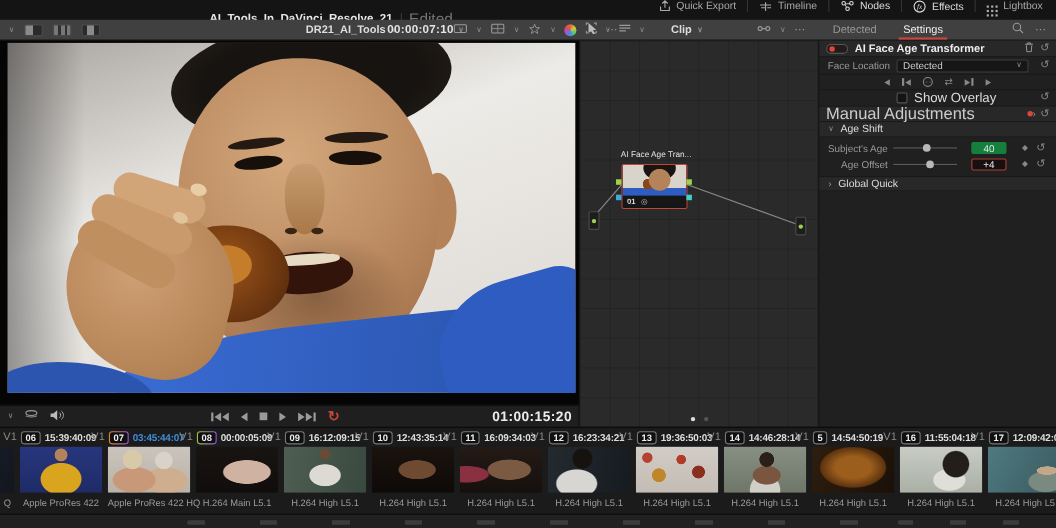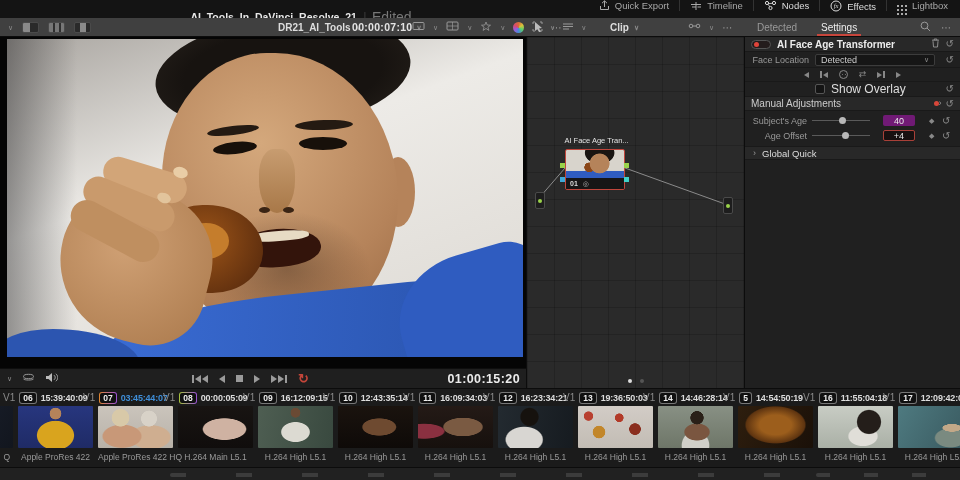--- a/index.html
+++ b/index.html
@@ -149,31 +149,31 @@
   .nav-row .tri.r{border-left-color:#888;border-left-width:5px;border-top-width:3.5px;border-bottom-width:3.5px}
   .nav-row .tri.l{border-right-color:#888;border-right-width:5px;border-top-width:3.5px;border-bottom-width:3.5px}
   .nav-row .bar{height:7px;background:#888}
   .swap{font-size:9px;color:#888;line-height:1}
   .facedet{width:9px;height:9px;border:1px solid #888;border-radius:50%;position:relative}
   .facedet::after{content:'';position:absolute;left:2px;top:2.5px;width:1.5px;height:1.5px;background:#888;box-shadow:3px 0 #888;border-radius:50%}
   .overlay-row{height:15px}
   .checkbox{position:absolute;left:70px;width:10px;height:10px;background:#141414;border:1px solid #555;border-radius:2px}
   .ov-label{position:absolute;left:86px;font-size:12px;color:#ddd}
   .manual-row{height:14px;padding:0 6px}
-  .man-label{font-size:10px;color:#ccc;flex:1}
+  .man-label{font-size:15px;color:#ccc;flex:1}
   .reddot{width:5px;height:5px;border-radius:50%;background:#d8473a}
   .caret-r{font-size:9px;color:#999;line-height:1}
   .sect-row{height:14px;padding:0 8px;gap:6px}
   .sect-label{font-size:9.5px;color:#ddd}
   .slider-row{height:15px;border-bottom:none}
   .sl-label{position:absolute;left:0;width:62px}
   .sl{position:absolute;left:67px;width:58px;height:11px}
   .sl::before{content:'';position:absolute;left:0;right:0;top:5px;height:1px;background:#5a5a5a}
   .sl i{position:absolute;top:2px;width:7px;height:7px;border-radius:50%;background:#b8b8b8}
-  .vbox{position:absolute;left:138px;width:32px;height:11px;background:#701a75;border-radius:2px;
+  .vbox{position:absolute;left:138px;width:32px;height:11px;background:#15803d;border-radius:2px;
         font-size:9px;color:#e8e8e8;display:flex;align-items:center;justify-content:center}
   .vbox.edit{border:1px solid #a84038;background:#181010}
   .kf{position:absolute;left:184px;font-size:7px;color:#888;line-height:1}
   .sl-reset{position:absolute;left:197px}
 
   
   .clips{position:absolute;top:388px;left:0;width:960px;height:79px;background:#1b1b1b;
          border-top:1px solid #0c0c0c;overflow:hidden}
   .clip-col{position:absolute;top:1px;width:80px;height:78px}
   .clip-hdr{height:15px;display:flex;align-items:center;gap:4px;margin-left:-15px}
@@ -454,20 +454,24 @@
     <span class="checkbox"></span>
     <span class="ov-label">Show Overlay</span>
     <span class="reset abs-right">↺</span>
   </div>
   <div class="irow hd manual-row">
     <span class="man-label">Manual Adjustments</span>
     <span class="reddot"></span>
     <span class="caret-r">›</span>
     <span class="reset" style="margin-left:4px">↺</span>
   </div>
+  <div class="irow hd sect-row">
+    <span class="chev">∨</span>
+    <span class="sect-label">Age Shift</span>
+  </div>
   <div class="irow slider-row" style="margin-top:2px">
     <span class="ilabel sl-label">Subject's Age</span>
     <div class="sl">
         <i style="left:46%"></i>
       </div>
     <div class="vbox">40</div>
     <span class="kf">◆</span>
     <span class="reset sl-reset">↺</span>
   </div>
   <div class="irow slider-row">

